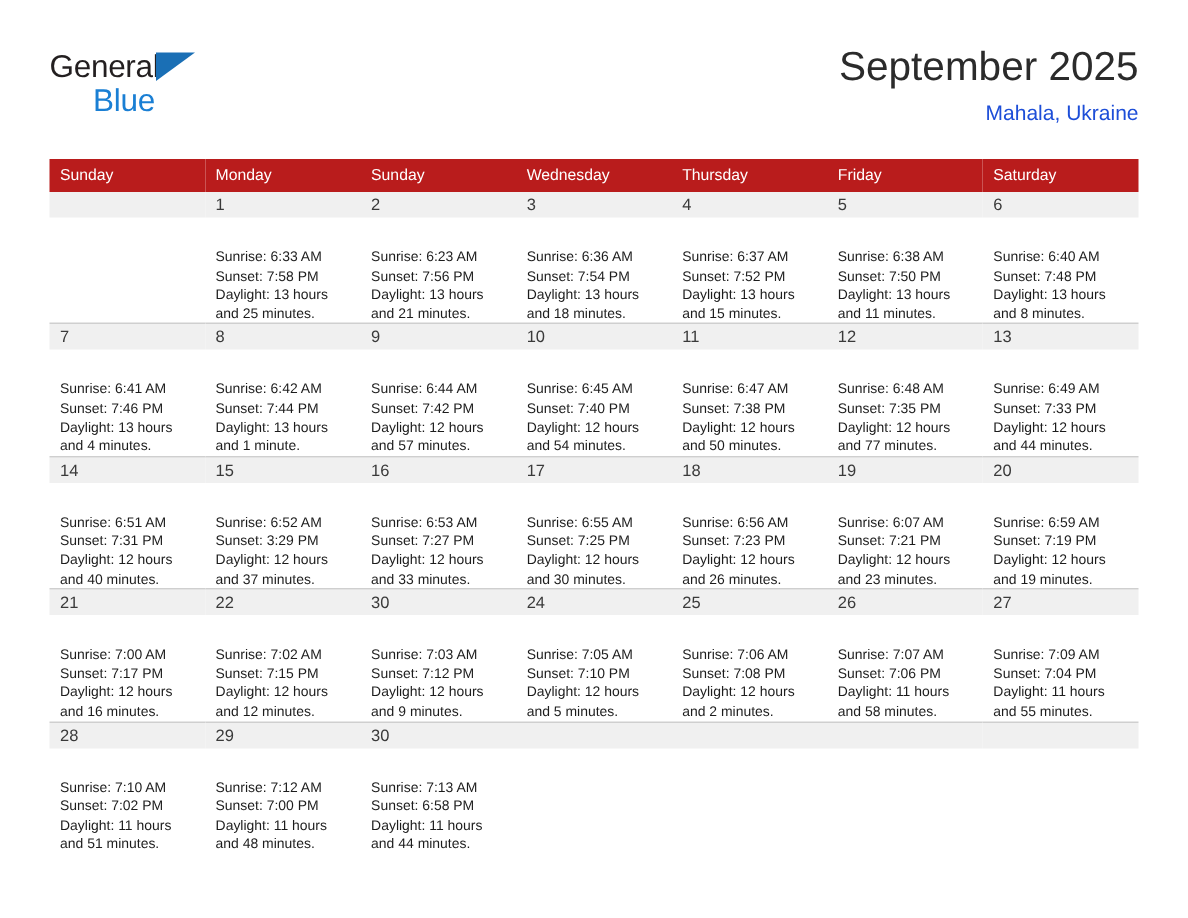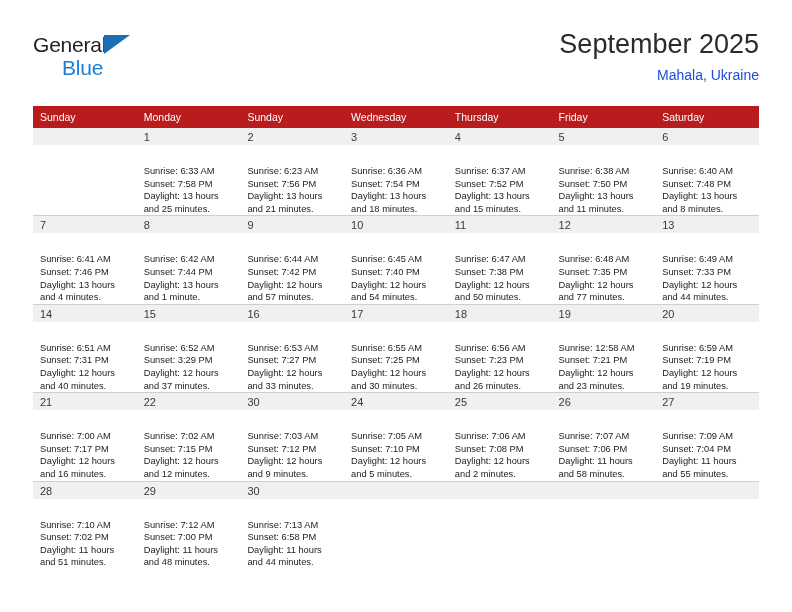--- a/index.html
+++ b/index.html
@@ -339,21 +339,21 @@
             <div class="cell-body">
               <div>Sunrise: 6:56 AM</div>
               <div>Sunset: 7:23 PM</div>
               <div>Daylight: 12 hours</div>
               <div>and 26 minutes.</div>
             </div>
           </td>
           <td>
             <div class="daynum-bar">19</div>
             <div class="cell-body">
-              <div>Sunrise: 12:58 AM</div>
+              <div>Sunrise: 6:07 AM</div>
               <div>Sunset: 7:21 PM</div>
               <div>Daylight: 12 hours</div>
               <div>and 23 minutes.</div>
             </div>
           </td>
           <td>
             <div class="daynum-bar">20</div>
             <div class="cell-body">
               <div>Sunrise: 6:59 AM</div>
               <div>Sunset: 7:19 PM</div>

